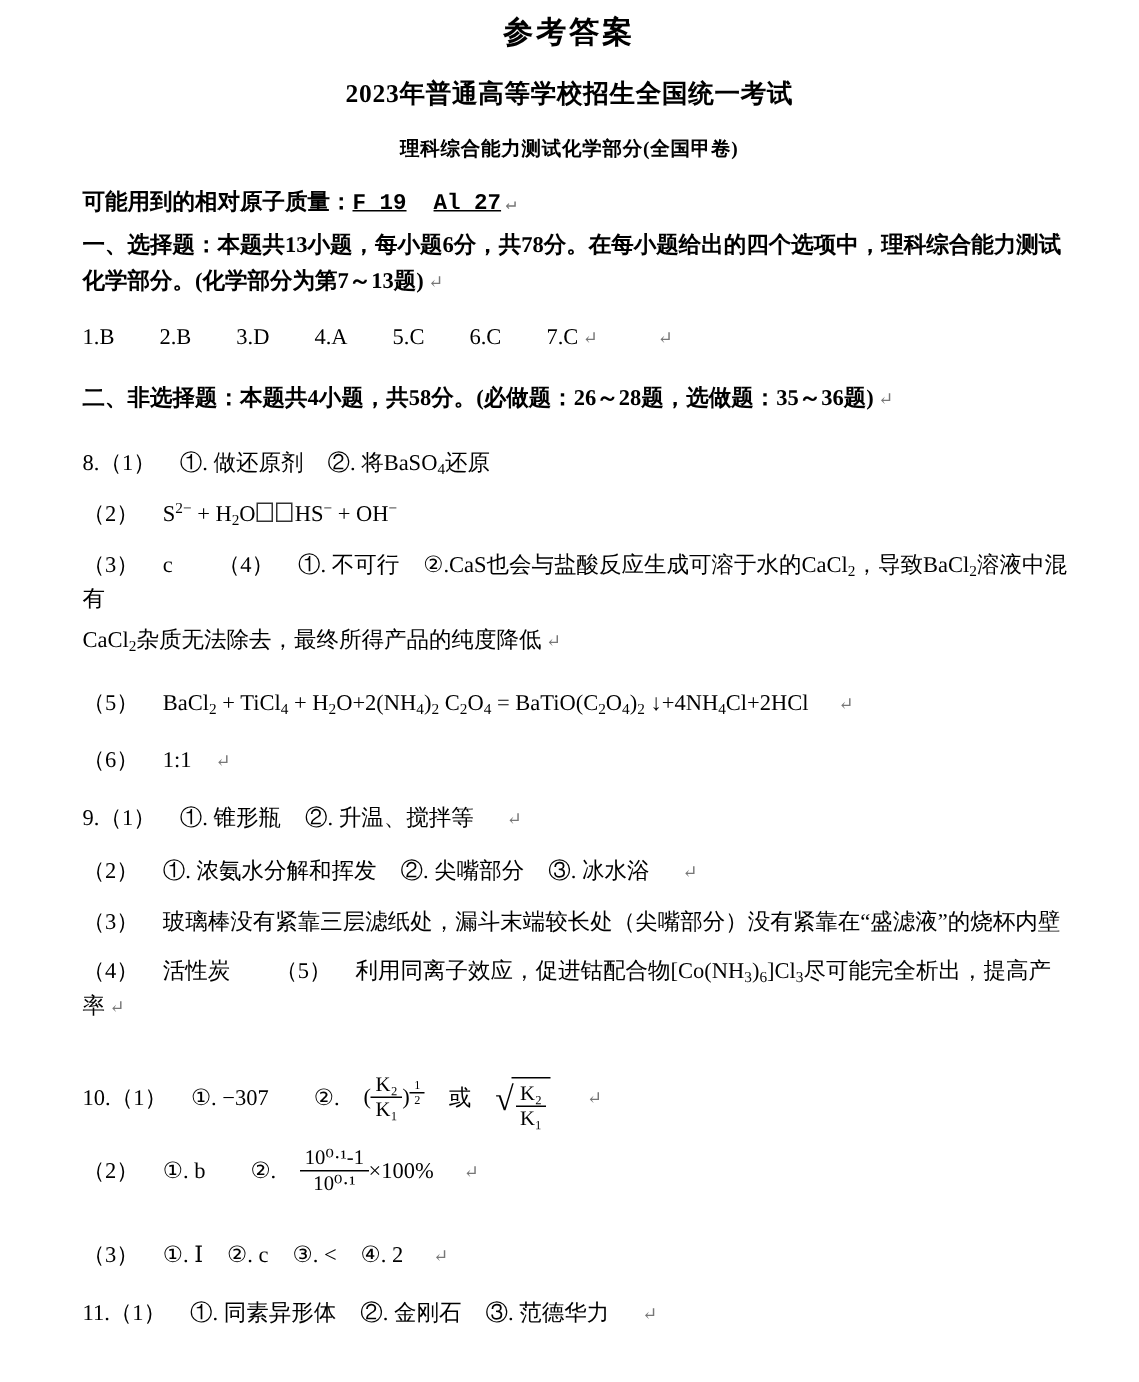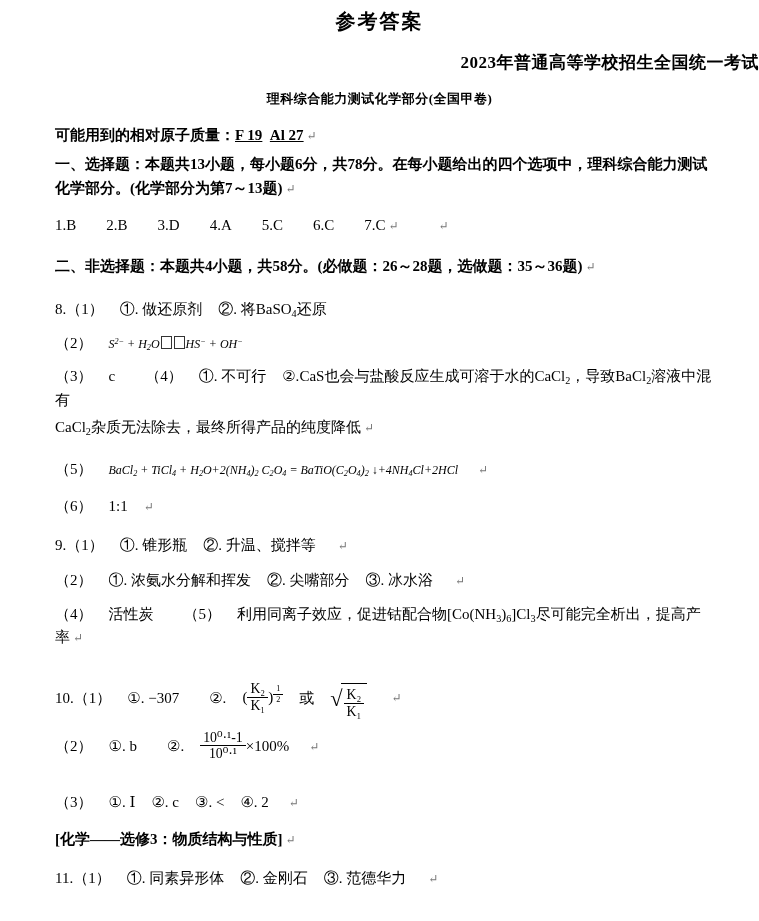--- a/index.html
+++ b/index.html
@@ -30,21 +30,20 @@
     font-weight: bold;
     letter-spacing: 2px;
     margin-top: 8px;
     margin-bottom: 2px;
   }
   .title-sub {
     font-size: 17px;
     font-weight: bold;
     margin-top: 16px;
     letter-spacing: 0.5px;
-    text-align: right;
   }
   .title-sub2 {
     font-size: 13px;
     font-weight: bold;
     margin-top: 16px;
     letter-spacing: 0.5px;
   }
   .body-area {
     padding-left: 55px;
     padding-right: 45px;
@@ -59,20 +58,21 @@
     text-decoration: underline;
   }
   p.line {
     margin: 0 0 2px 0;
   }
   .para {
     margin: 0 0 4px 0;
   }
   .blk {
     margin-top: 9px;
+    font-family: Liberation Mono, monospace;
   }
   sub {
     font-size: 0.68em;
     vertical-align: -0.28em;
   }
   sup {
     font-size: 0.68em;
     vertical-align: 0.48em;
   }
   .frac {
@@ -122,22 +122,21 @@
   }
   .ans-gap {
     display: inline-block;
     width: 30px;
   }
   .ans-gap-s {
     display: inline-block;
     width: 16px;
   }
   .mathline {
-    font-size: 12px;
-    font-style: italic;
+    font-size: 15px;
   }
 </style>
 </head>
 <body>
 
 <div class="page">
 
   <div class="center title-main">参考答案</div>
 
   <div class="center title-sub">2023年普通高等学校招生全国统一考试</div>
@@ -187,39 +186,39 @@
     </p>
 
     <p class="para" style="margin-top:16px">
       <span>9.</span><span>（1）</span><span class="ans-gap-s"></span><span>①. 锥形瓶</span><span class="ans-gap-s"></span><span>②. 升温、搅拌等</span><span class="pilcrow" style="margin-left:22px">↵</span>
     </p>
 
     <p class="para" style="margin-top:12px">
       <span>（2）</span><span class="ans-gap-s"></span><span>①. 浓氨水分解和挥发</span><span class="ans-gap-s"></span><span>②. 尖嘴部分</span><span class="ans-gap-s"></span><span>③. 冰水浴</span><span class="pilcrow" style="margin-left:22px">↵</span>
     </p>
 
+    <p class="para" style="margin-top:10px">
+      <span>（3）</span><span class="ans-gap-s"></span><span>玻璃棒没有紧靠三层滤纸处，漏斗末端较长处（尖嘴部分）没有紧靠在“盛滤液”的烧杯内壁</span>
+    </p>
 
     <p class="para" style="margin-top:10px">
       <span>（4）</span><span class="ans-gap-s"></span><span>活性炭</span><span class="ans-gap"></span><span>（5）</span><span class="ans-gap-s"></span><span><span>利用同离子效应，促进钴配合物[Co(NH</span><sub>3</sub><span>)</span><sub>6</sub><span>]Cl</span><sub>3</sub><span>尽可能完全析出，提高产率</span></span><span class="pilcrow">↵</span>
     </p>
 
     <p class="para" style="margin-top:22px; line-height:2.4">
       <span>10.</span><span>（1）</span><span class="ans-gap-s"></span><span>①. −307</span><span class="ans-gap"></span><span>②.</span><span class="ans-gap-s"></span><span>(<span class="frac"><span class="num"><span>K₂</span></span><span class="den"><span>K₁</span></span></span>)<sup><span class="frac" style="font-size:0.8em"><span class="num">1</span><span class="den">2</span></span></sup></span><span class="ans-gap-s"></span><span>或</span><span class="ans-gap-s"></span><span><span class="radical">√</span><span class="sqrt"><span class="frac"><span class="num"><span>K₂</span></span><span class="den"><span>K₁</span></span></span></span></span><span class="pilcrow" style="margin-left:24px">↵</span>
     </p>
 
     <p class="para" style="line-height:2.2">
       <span>（2）</span><span class="ans-gap-s"></span><span>①. b</span><span class="ans-gap"></span><span>②.</span><span class="ans-gap-s"></span><span><span class="frac"><span class="num"><span>10⁰·¹-1</span></span><span class="den"><span>10⁰·¹</span></span></span><span>×100%</span></span><span class="pilcrow" style="margin-left:20px">↵</span>
     </p>
 
     <p class="para" style="margin-top:28px">
       <span>（3）</span><span class="ans-gap-s"></span><span>①. Ⅰ</span><span class="ans-gap-s"></span><span>②. c</span><span class="ans-gap-s"></span><span>③. &lt;</span><span class="ans-gap-s"></span><span>④. 2</span><span class="pilcrow" style="margin-left:20px">↵</span>
     </p>
 
-    <p class="para" style="margin-top:14px">
-      <span class="sec-head">[化学——选修3：物质结构与性质]</span><span class="pilcrow">↵</span>
-    </p>
 
     <p class="para" style="margin-top:16px">
       <span>11.</span><span>（1）</span><span class="ans-gap-s"></span><span>①. 同素异形体</span><span class="ans-gap-s"></span><span>②. 金刚石</span><span class="ans-gap-s"></span><span>③. 范德华力</span><span class="pilcrow" style="margin-left:22px">↵</span>
     </p>
 
   </div>
 </div>
 
 </body></html>

